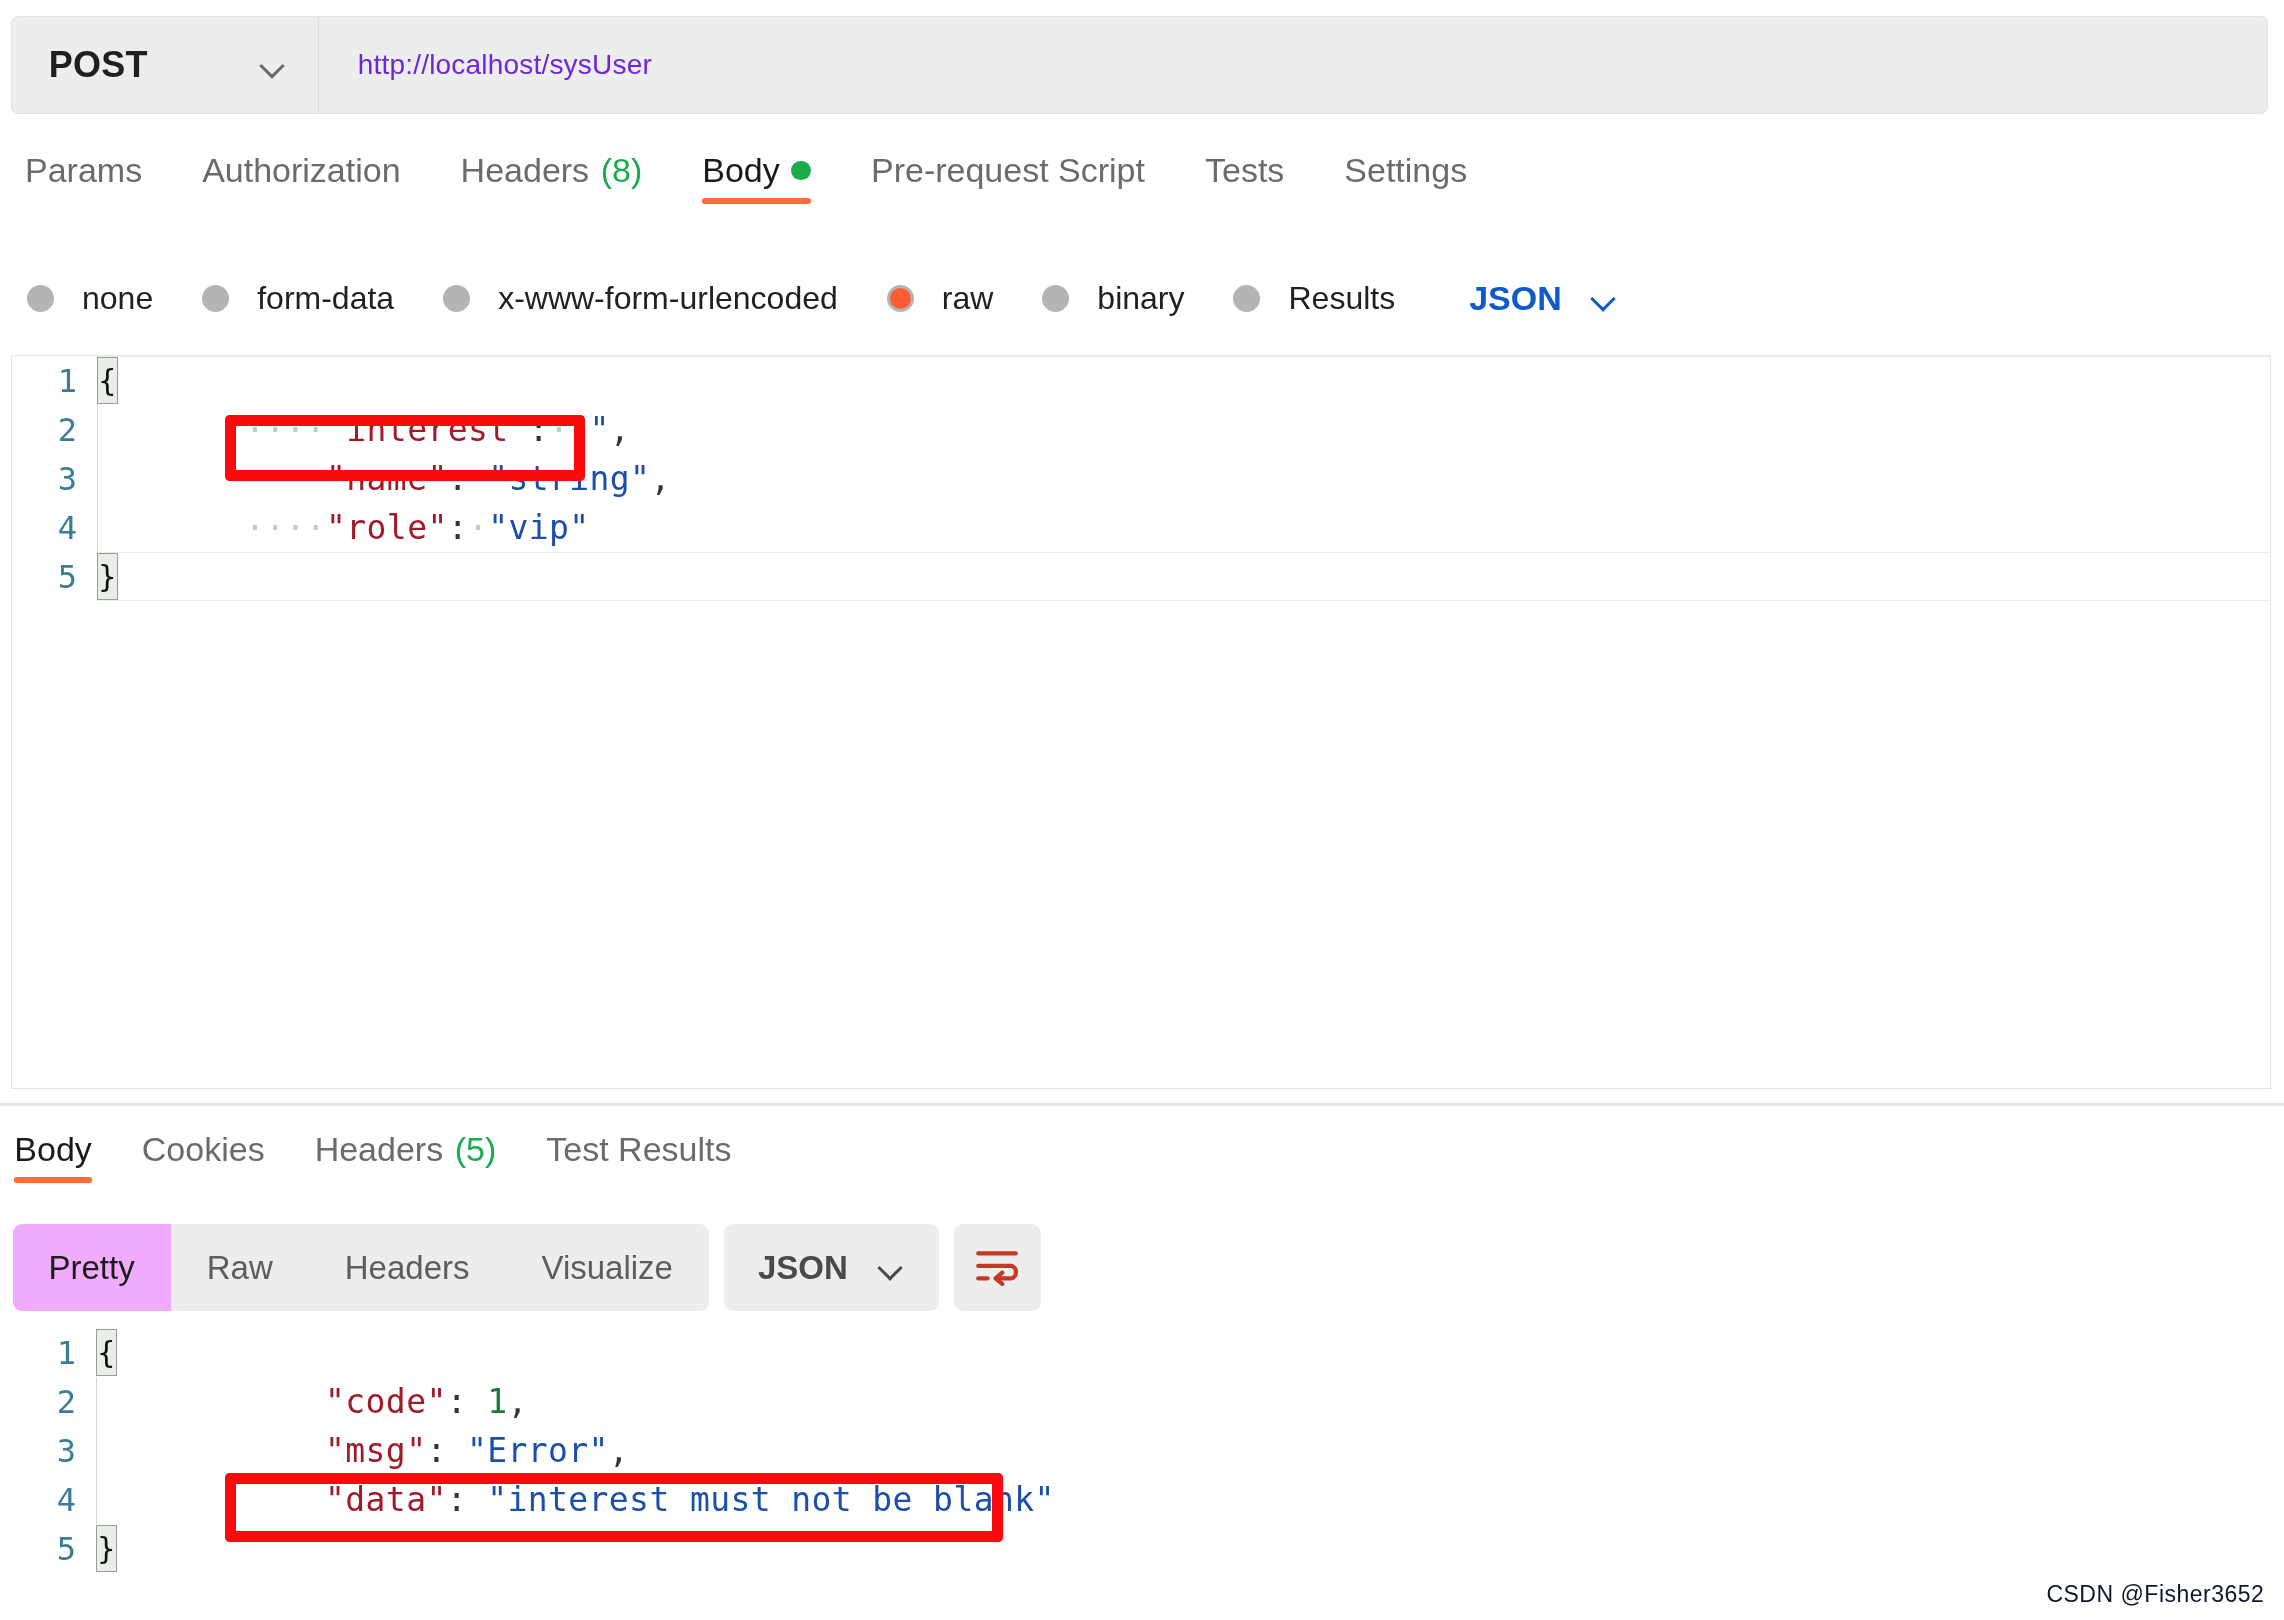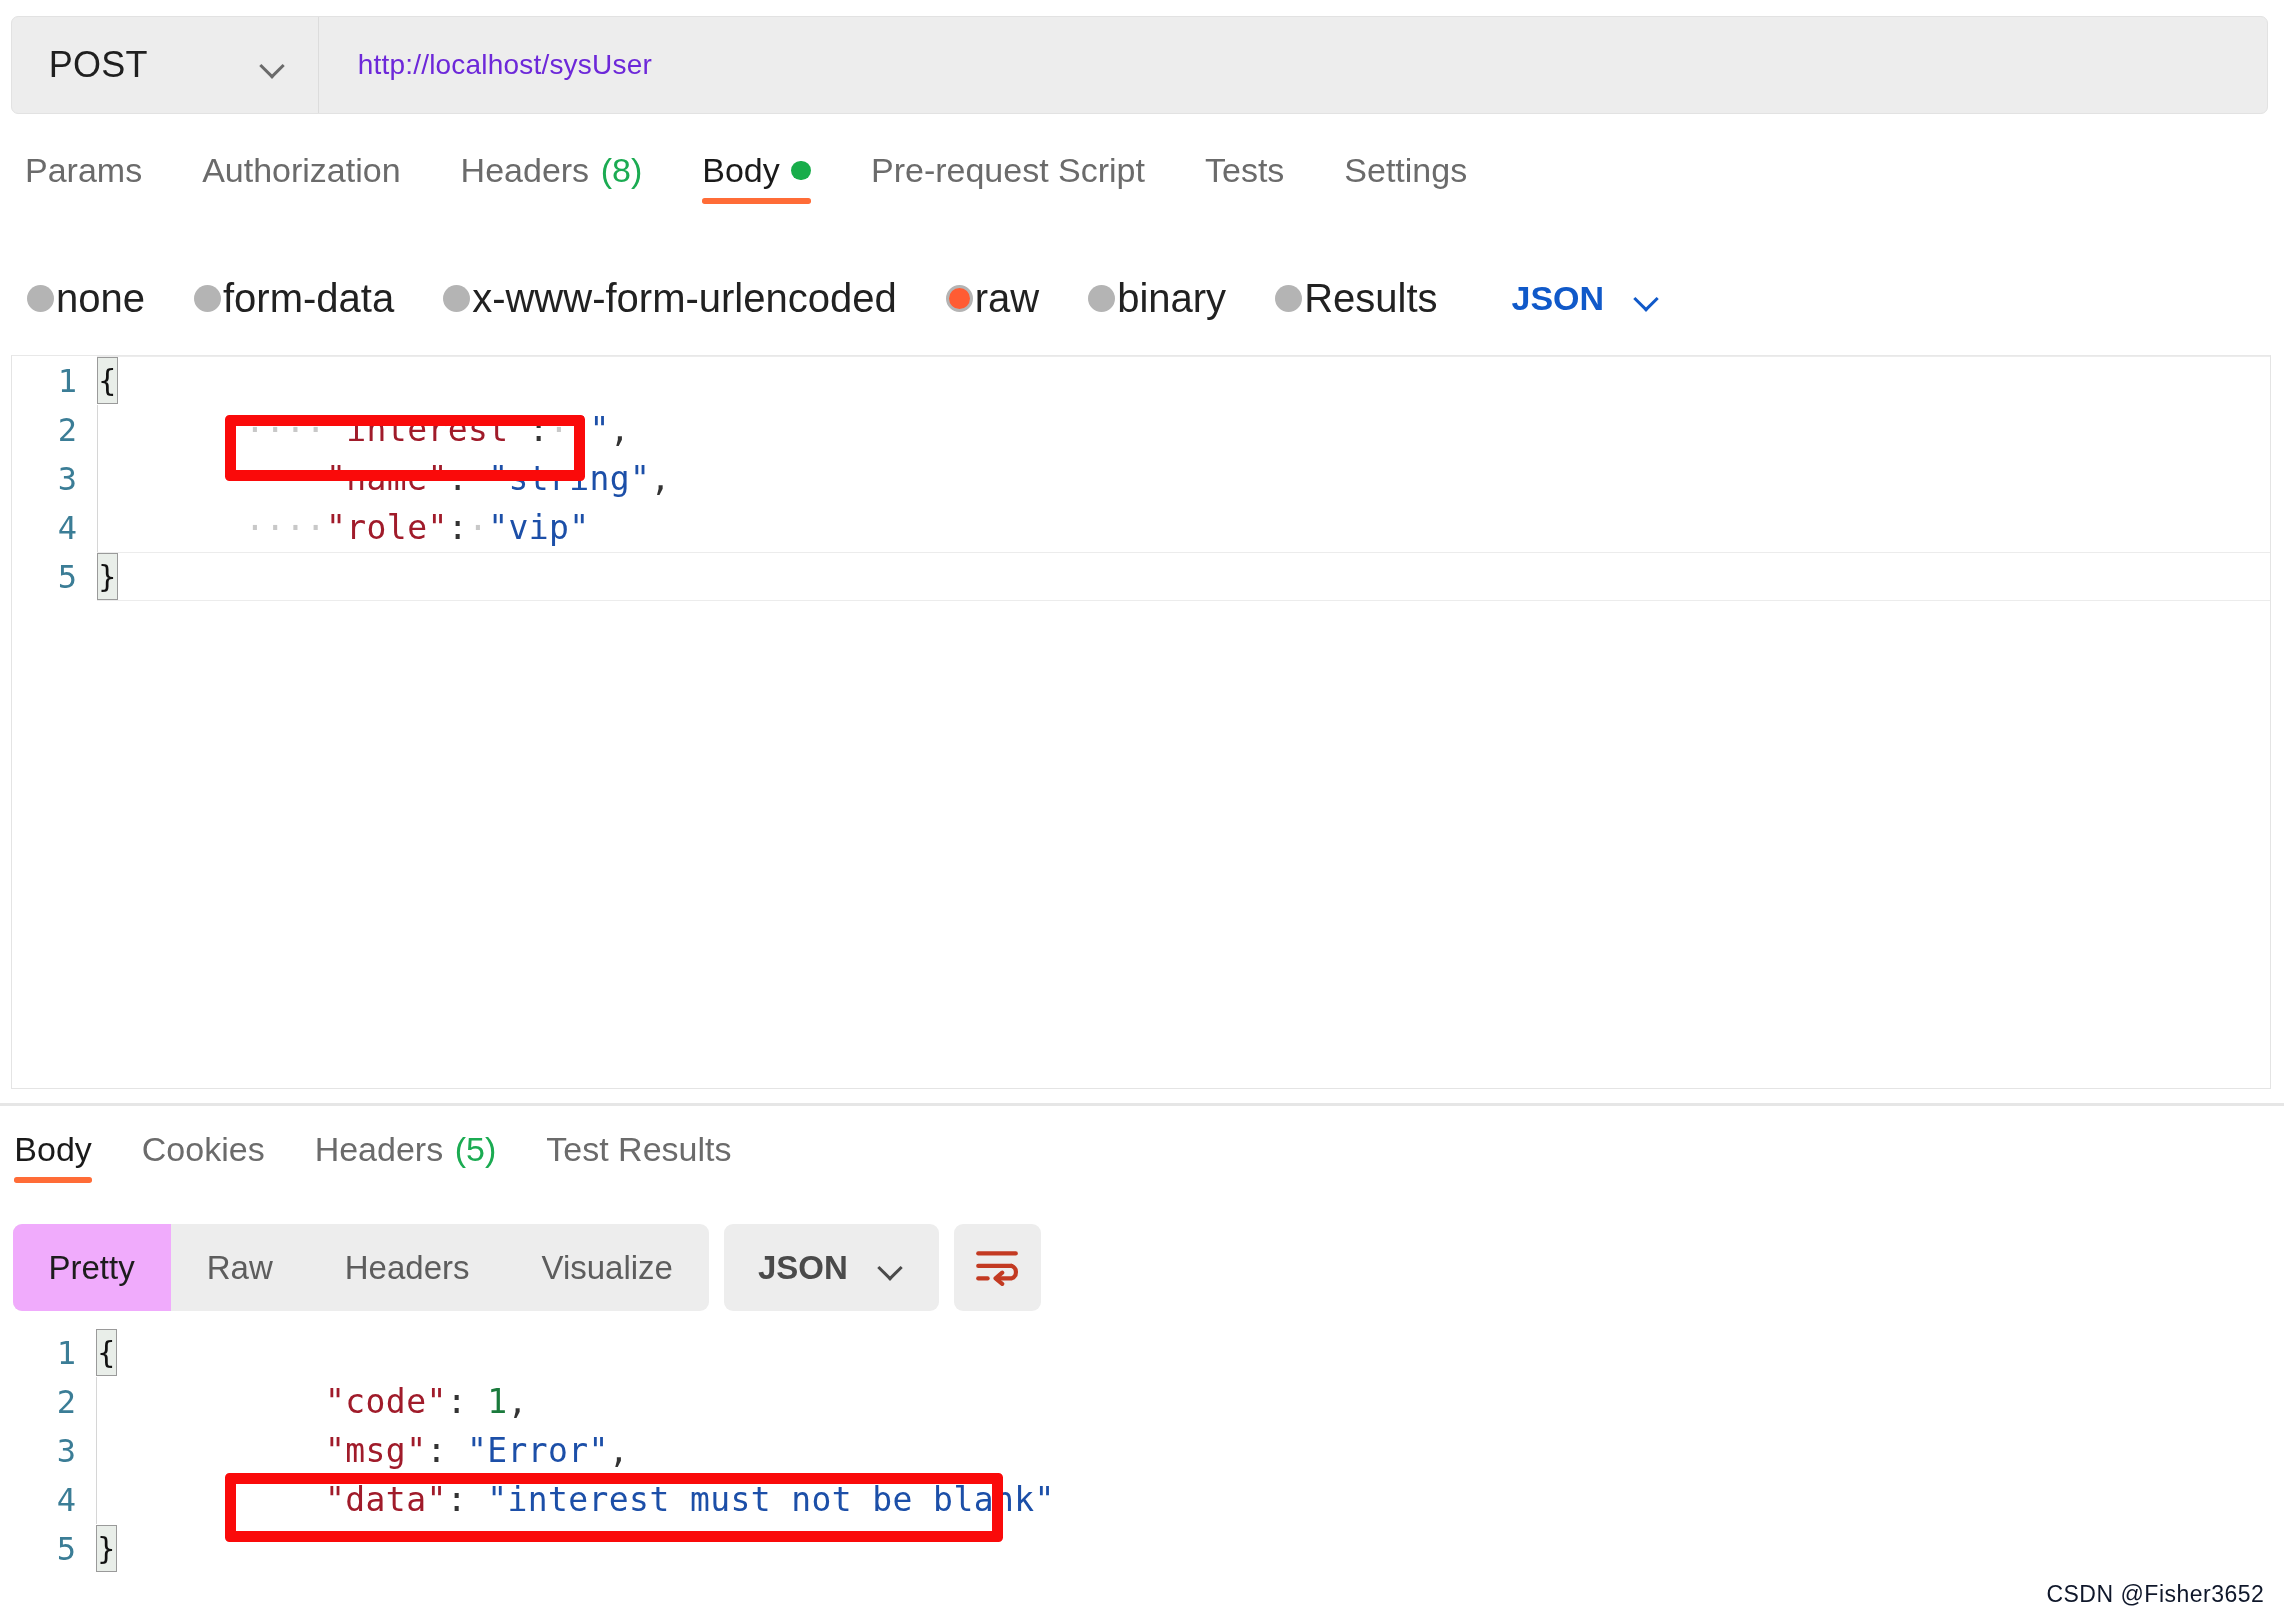--- a/index.html
+++ b/index.html
@@ -25,21 +25,21 @@
   .method-box {
     width: 307px;
     display: flex;
     align-items: center;
     justify-content: space-between;
     padding: 0 30px 0 37px;
     border-right: 0.9px solid #dcdcdc;
   }
   .method-label {
     font-size: 36px;
-    font-weight: 400;
+    font-weight: 700;
     color: #1f1f1f;
     letter-spacing: 0.3px;
   }
   .chev {
     width: 27px; height: 27px;
     position: relative;
   }
   .chev::before {
     content: "";
     position: absolute;
@@ -102,23 +102,23 @@
     position: absolute;
     left: 0; top: 267px;
     width: 2285px; height: 62px;
     display: flex;
     align-items: center;
     padding-left: 27px;
   }
   .radio-opt {
     display: flex;
     align-items: center;
-    gap: 2px;
+    gap: 28px;
     margin-right: 49px;
-    font-size: 40px;
+    font-size: 32px;
     color: #212121;
     white-space: nowrap;
   }
   .radio-dot {
     width: 27px; height: 27px;
     border-radius: 50%;
     background: #b4b4b4;
     flex-shrink: 0;
   }
   .radio-opt.checked .radio-dot {

